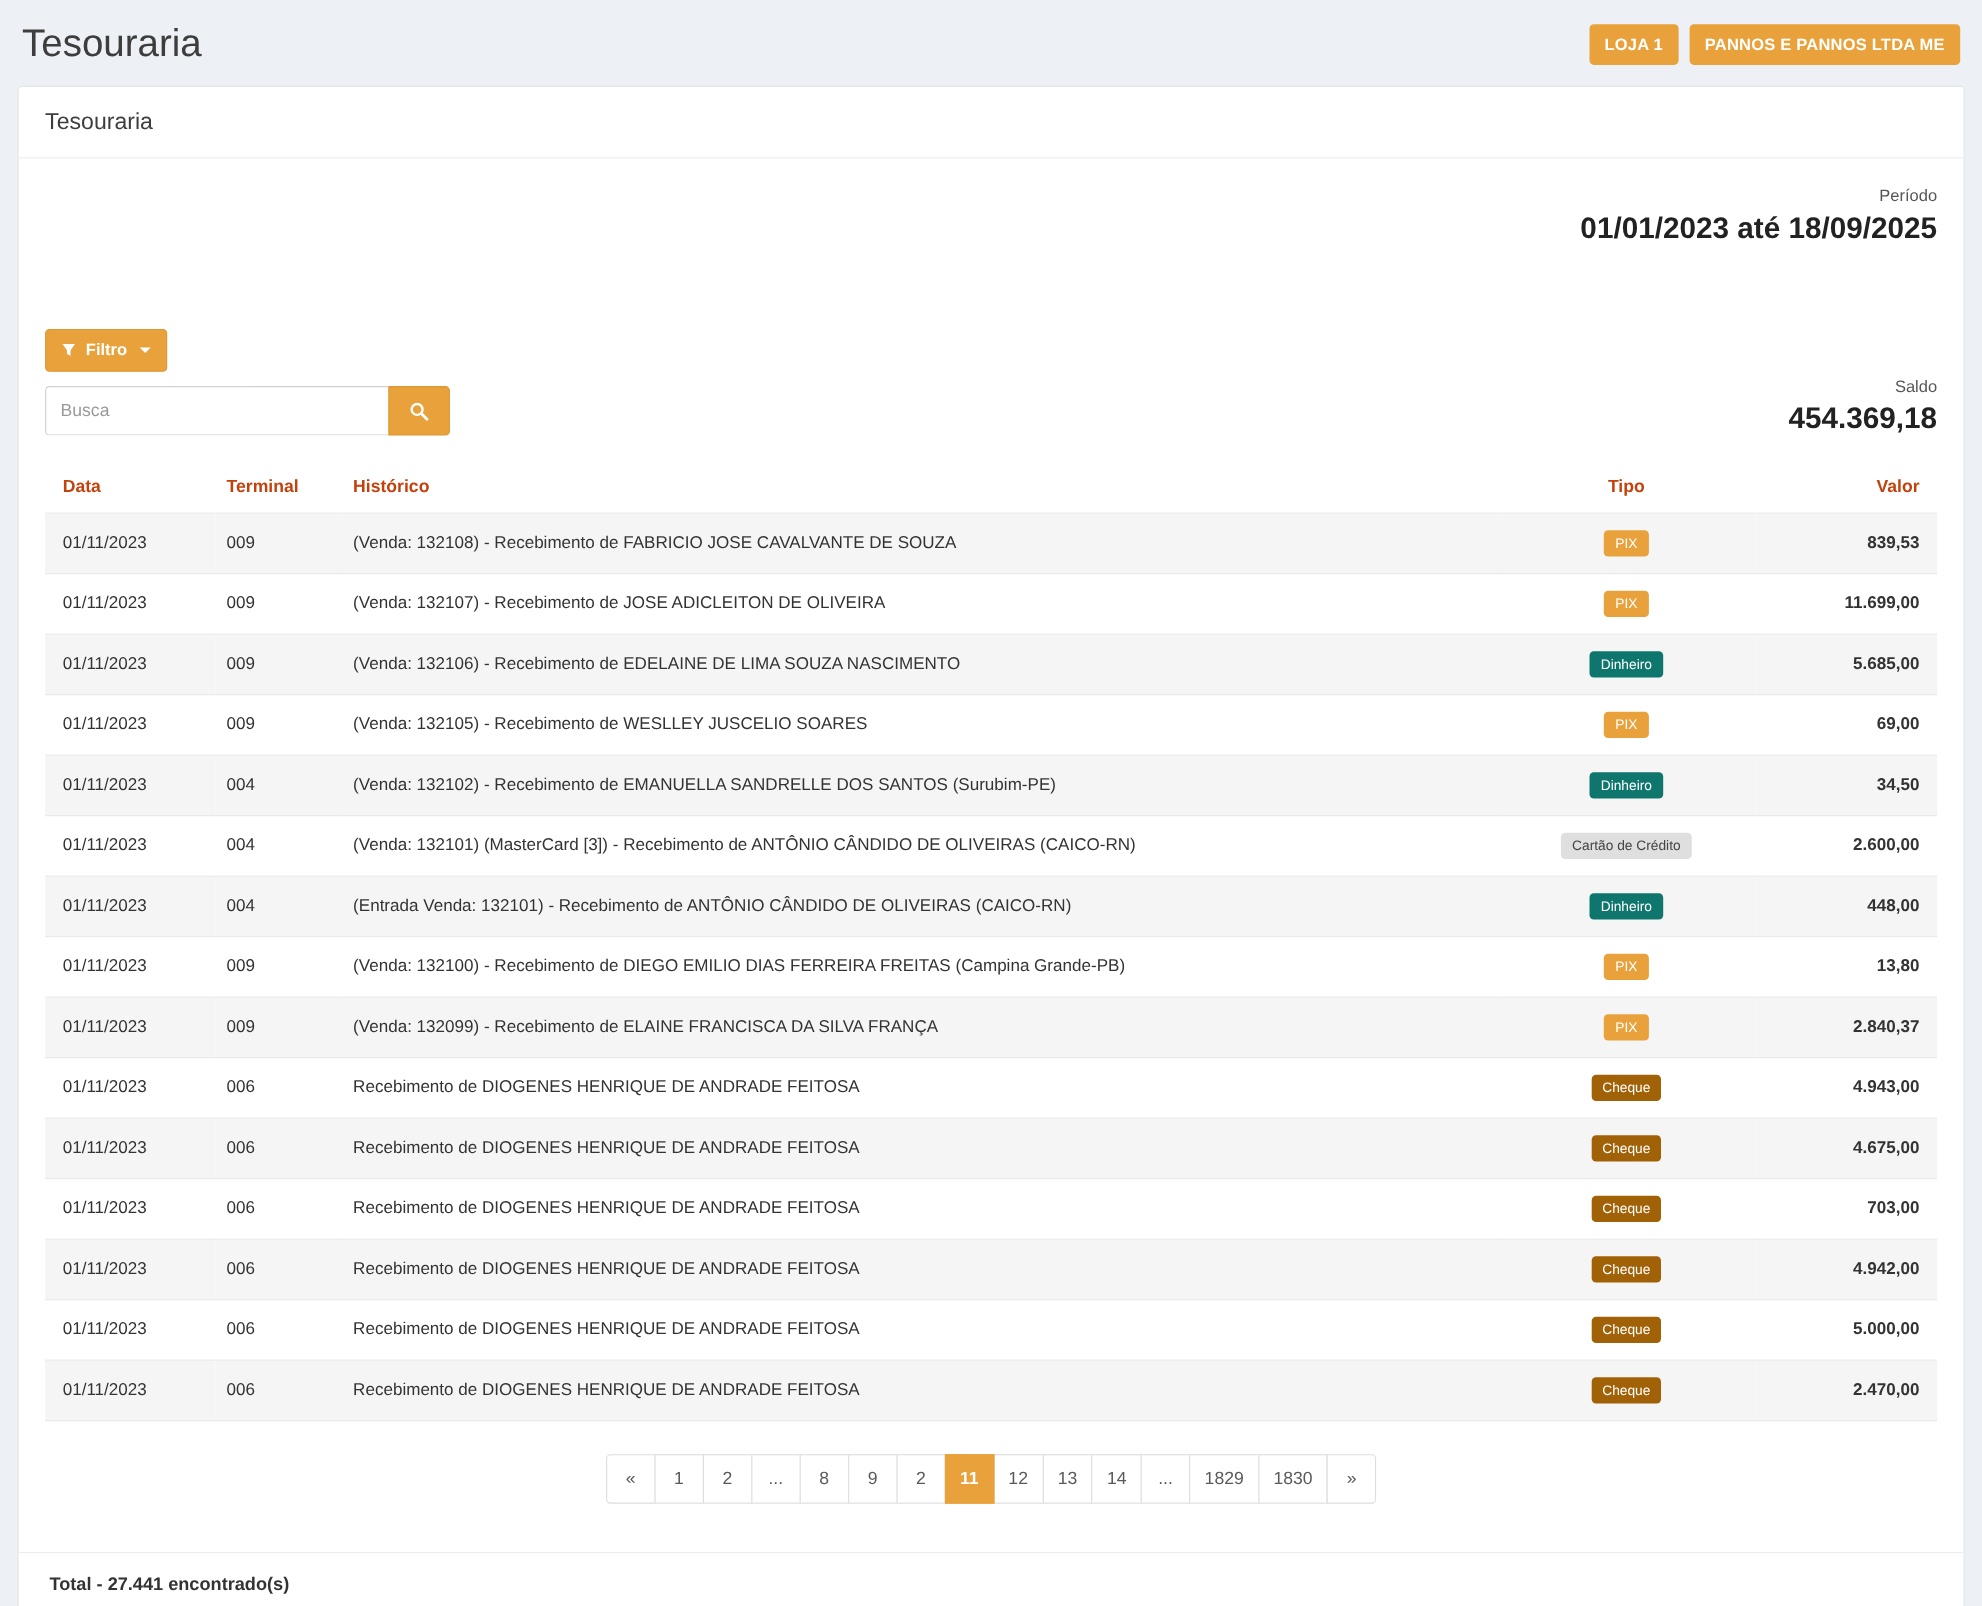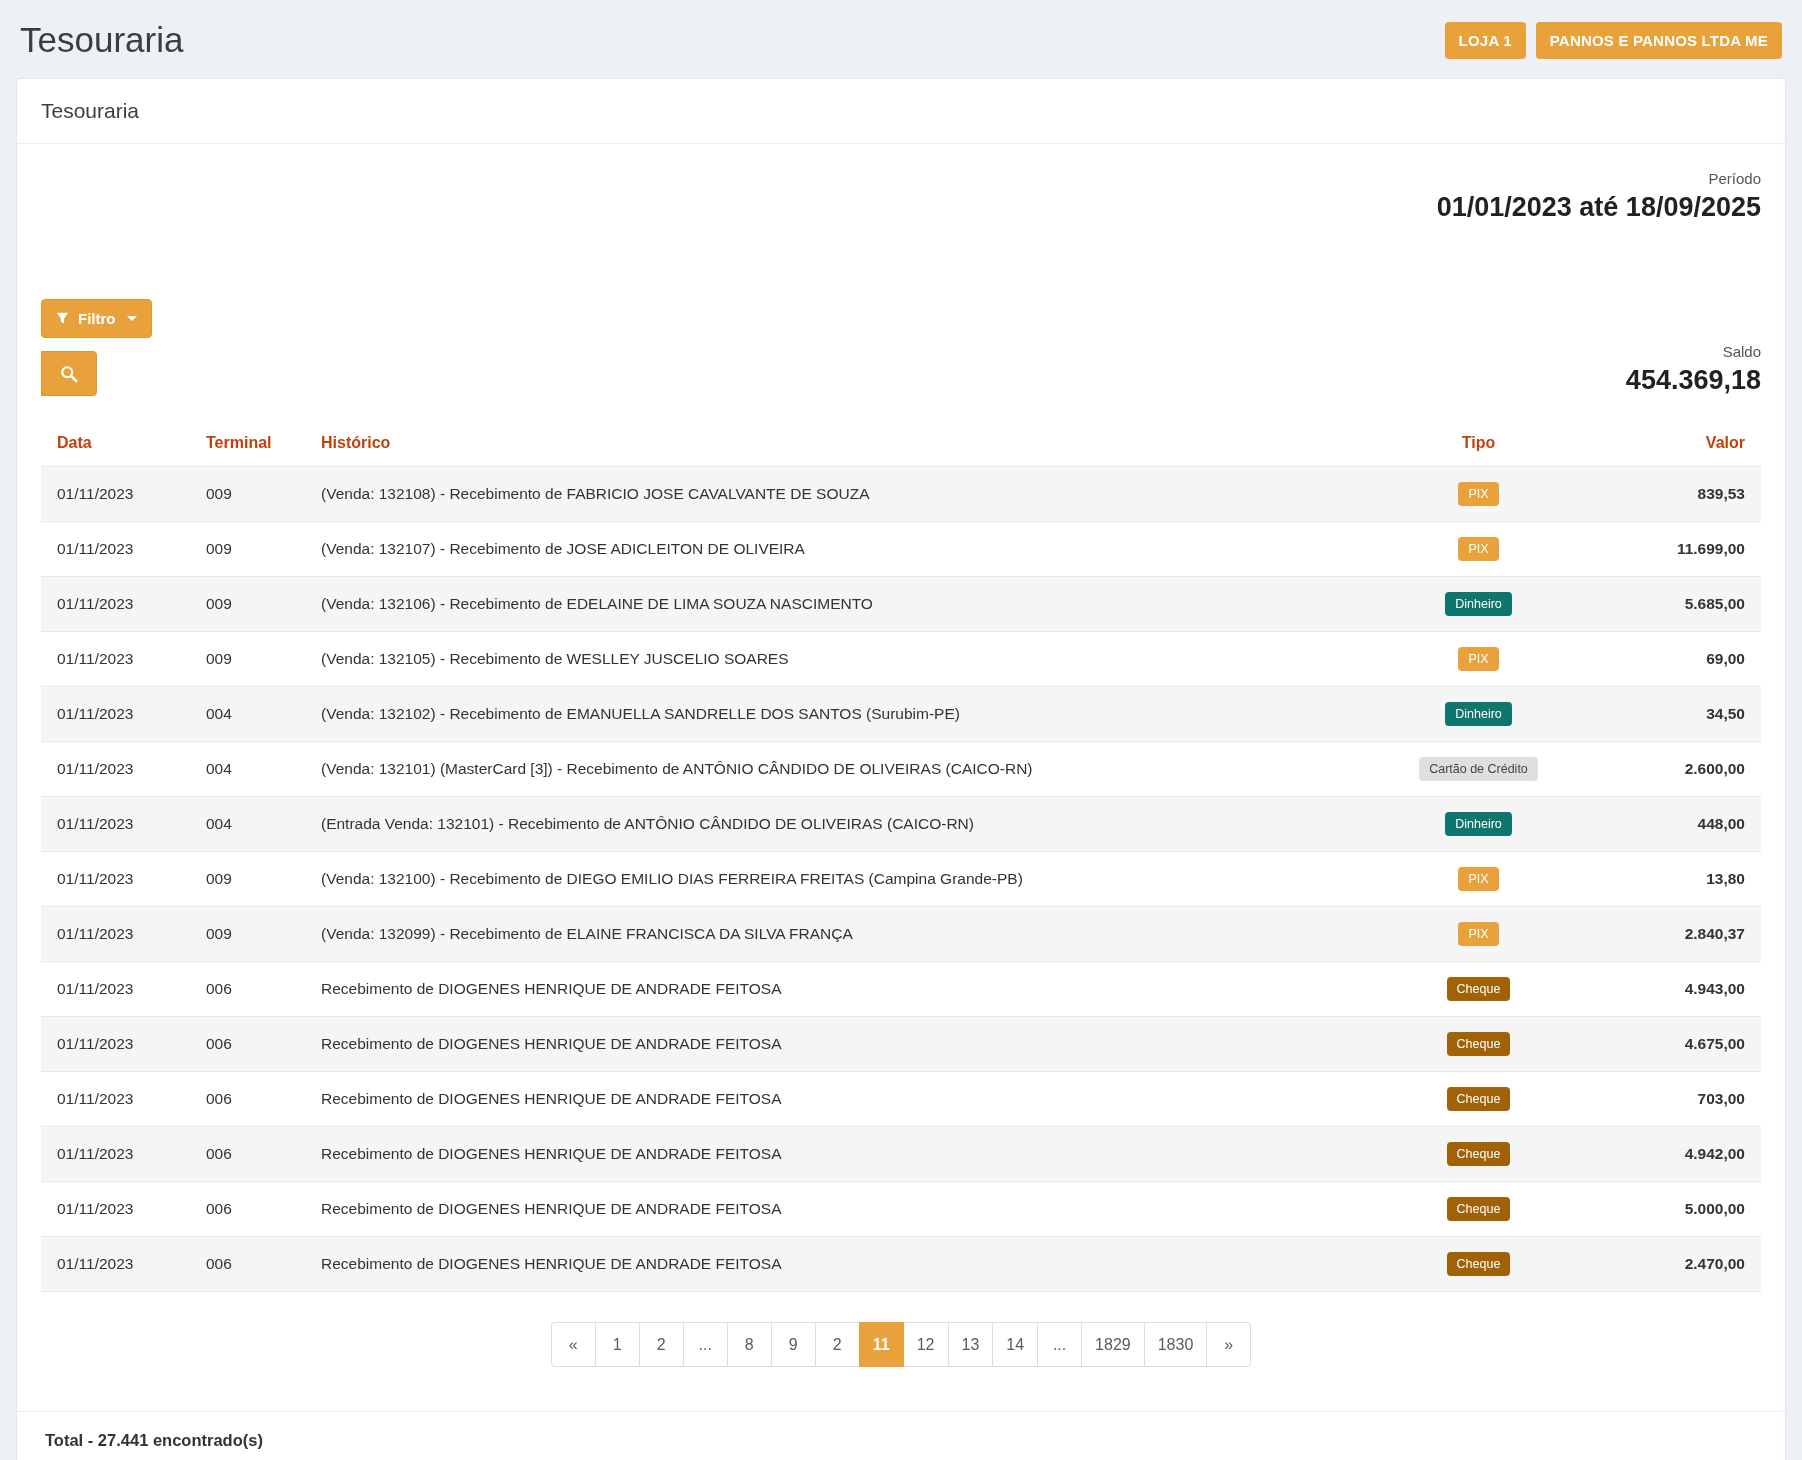--- a/index.html
+++ b/index.html
@@ -212,20 +212,21 @@
         <button class="filtro-btn">
           <span style="display:inline-flex;">
             <svg width="13" height="13" viewBox="0 0 16 16">
                 <path fill="#ffffff" d="M1 1h14L10 8v6l-4-2V8L1 1z"></path>
               </svg>
           </span>
           <span>Filtro</span>
           <span class="caret-down"></span>
         </button>
         <div class="search-group">
+          <input class="search-input" type="text" placeholder="Busca" style="">
           <button class="search-btn">
             <span style="display:inline-flex;">
               <svg width="18" height="18" viewBox="0 0 20 20">
                 <circle cx="8" cy="8" r="5.5" fill="none" stroke="#ffffff" stroke-width="2.4"></circle>
                 <line x1="12.2" y1="12.2" x2="18" y2="18" stroke="#ffffff" stroke-width="2.8" stroke-linecap="round"></line>
               </svg>
             </span>
           </button>
         </div>
       </div>

